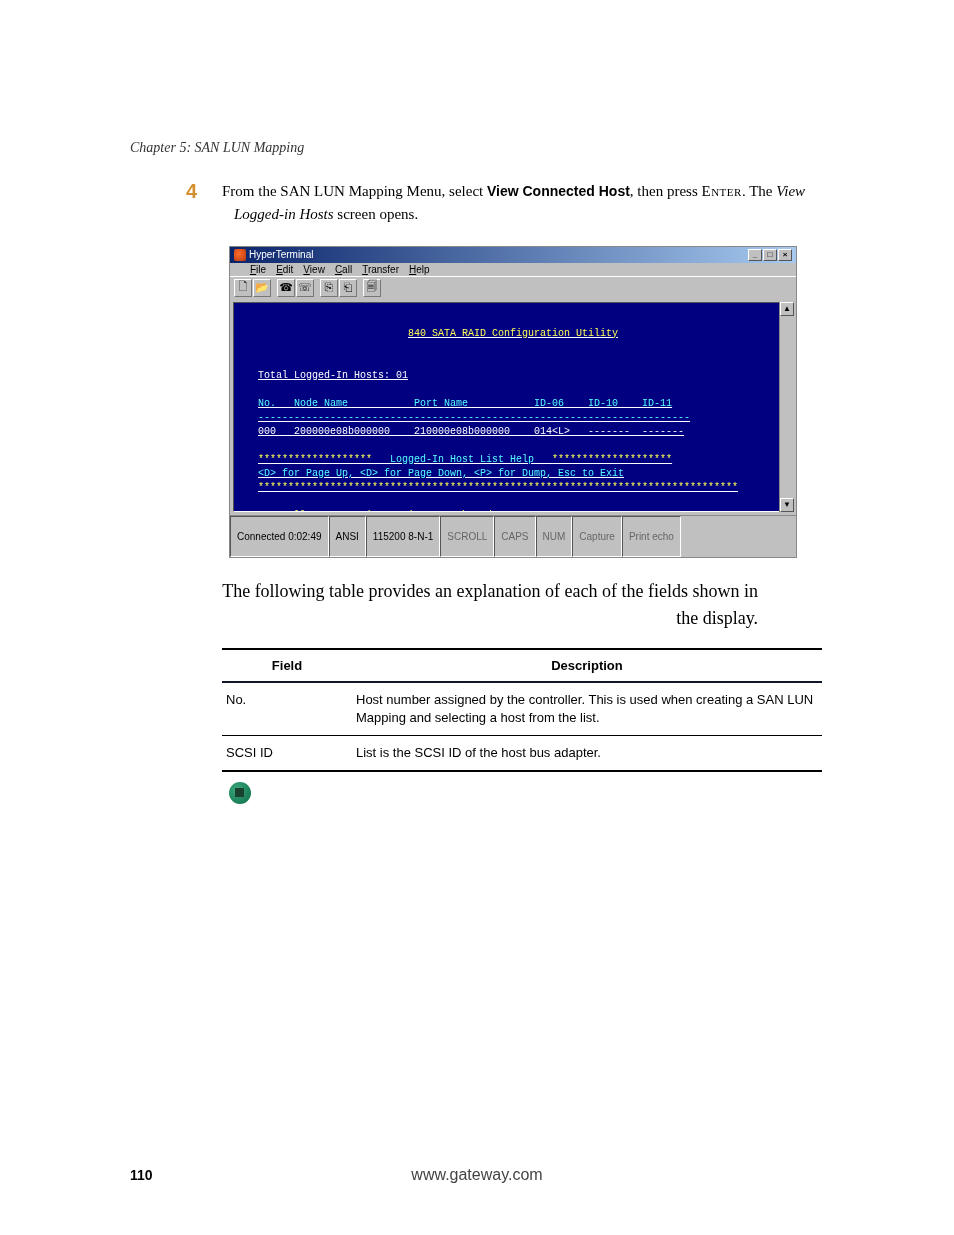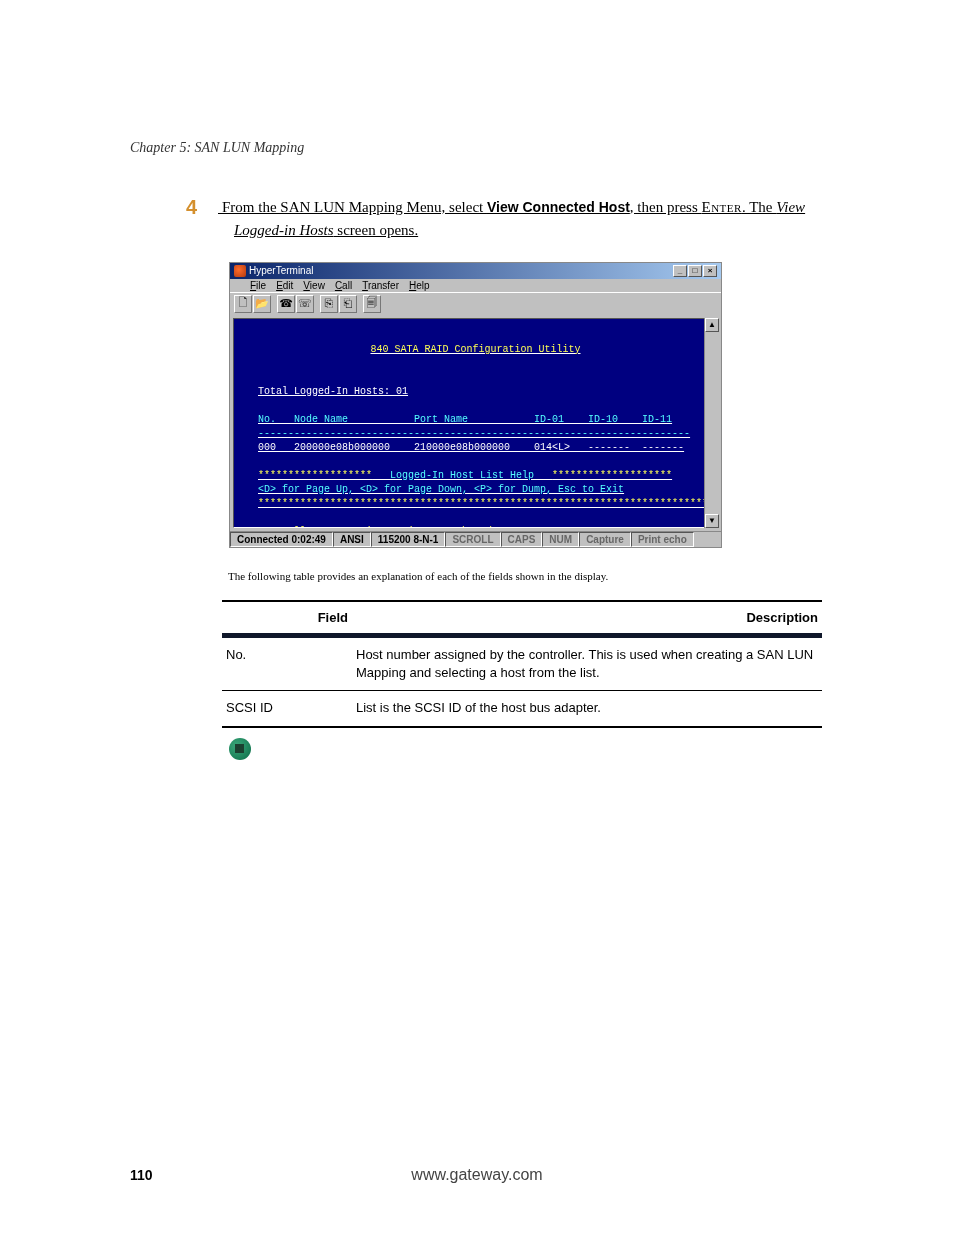--- a/index.html
+++ b/index.html
@@ -9,21 +9,21 @@
       background: #fff;
       font-family: Georgia, 'Times New Roman', serif;
       color: #000;
       position: relative;
       padding: 140px 130px 0 130px;
     }
     .chapter-header {
       font-style: italic;
       font-size: 14px;
       color: #333;
-      margin-bottom: 40px;
+      margin-bottom: 24px;
       font-family: Liberation Serif, serif;
     }
     .step-container {
       margin-left: 80px;
       margin-bottom: 20px;
     }
     .step-number {
       display: inline-block;
       color: #d4902e;
       font-weight: bold;
@@ -34,31 +34,30 @@
     }
     .step-text {
       display: inline;
       font-size: 15px;
       line-height: 1.5;
     }
     .step-para {
       display: block;
       margin-left: 24px;
       text-indent: -24px;
-      text-decoration: underline;
     }
     .bold-sans { font-family: Arial, sans-serif; font-weight: bold; font-size: 14px; }
     .small-caps {
       font-variant: small-caps;
       letter-spacing: 0.5px;
     }
     
     .terminal-window {
       margin-left: 99px;
-      width: 493px;
+      width: 568px;
       border: 1px solid #888;
       font-family: 'MS Sans Serif', Tahoma, Arial, sans-serif;
       font-size: 10px;
       margin-top: 14px;
       margin-bottom: 20px;
     }
     .titlebar {
       background: linear-gradient(to right, #0a246a, #a6caf0);
       color: #fff;
       padding: 2px 4px;
@@ -153,44 +152,44 @@
     .statusbar {
       background: #c0c0c0;
       display: flex;
       font-size: 10px;
       border-top: 1px solid #888;
     }
     .status-cell {
       border: 1px solid #888;
       border-top-color: #555; border-left-color: #555;
       border-right-color: #fff; border-bottom-color: #fff;
-      padding: 1px 6px;
+      padding: 14px 6px;
       color: #666;
-      font-weight: bold;
     }
     .status-cell.active { color: #000; }
     .body-para {
-      margin-left: 98px;
-      font-size: 11px;
+      margin-left: 68px;
+      font-size: 18px;
       line-height: 1.5;
       margin-bottom: 16px;
       margin-top: 18px;
       max-width: 560px;
+      text-align: right;
     }
     table.fields {
       margin-left: 92px;
       width: 600px;
       border-collapse: collapse;
       font-family: Arial, sans-serif;
       font-size: 13px;
     }
     table.fields th {
-      text-align: right;
+      text-align: center;
       border-top: 2px solid #000;
-      border-bottom: 5px solid #0f172a;
+      border-bottom: 2px solid #0f172a;
       padding: 8px 4px;
       font-weight: bold;
     }
     table.fields td {
       border-bottom: 1px solid #000;
       padding: 8px 4px;
       vertical-align: top;
       line-height: 1.4;
     }
     table.fields tr:last-child td { border-bottom: 2px solid #000; }
@@ -268,21 +267,21 @@
     <div class="tb-btn">⎘</div>
     <div class="tb-btn">⎗</div>
     <div class="tb-sep"></div>
     <div class="tb-btn">🗐</div>
   </div>
   <div class="terminal-body-wrap">
     <div class="terminal-body"><div class="term-title-row"><span class="yellow">840 SATA RAID Configuration Utility</span></div>
 
 <span>Total Logged-In Hosts: 01</span>
 
-<span class="cyan">No.   Node Name           Port Name           ID-01    ID-10    ID-11</span>
+<span class="cyan">No.   Node Name           Port Name           ID-06    ID-10    ID-11</span>
 <span class="cyan">------------------------------------------------------------------------</span>
 <span>000   200000e08b000000    210000e08b000000    014&lt;L&gt;   -------  -------</span>
 
 <span class="yellow">*******************</span><span class="cyan">   Logged-In Host List Help   </span><span class="yellow">********************</span>
 <span class="cyan">&lt;D&gt; for Page Up, &lt;D&gt; for Page Down, &lt;P&gt; for Dump, Esc to Exit</span>
 <span class="yellow">********************************************************************************</span>
 
 <span class="yellow">Controller 0:  Active Active    Onboard Temperature: 43C    Sat Jan 11 2003  11:26:53</span></div>
     <div class="scrollbar">
       <div class="scroll-arrow up">▲</div>

